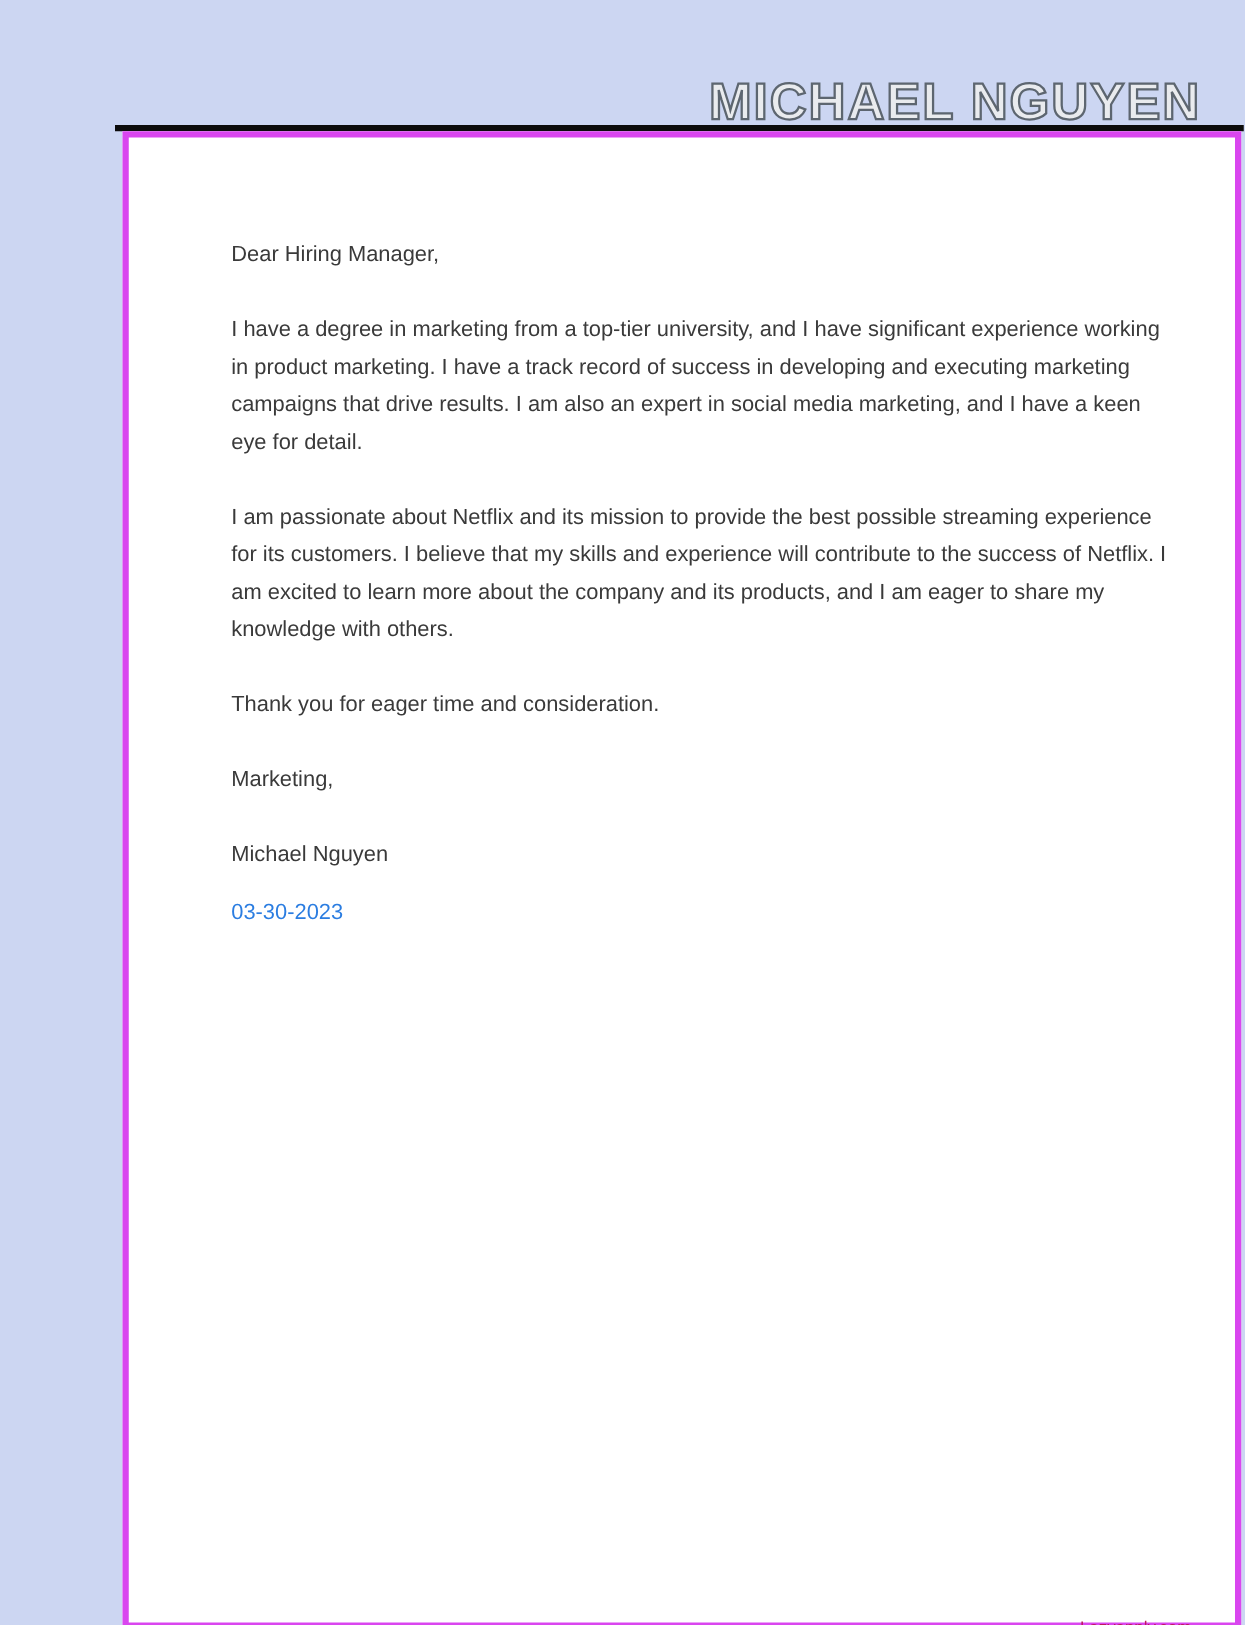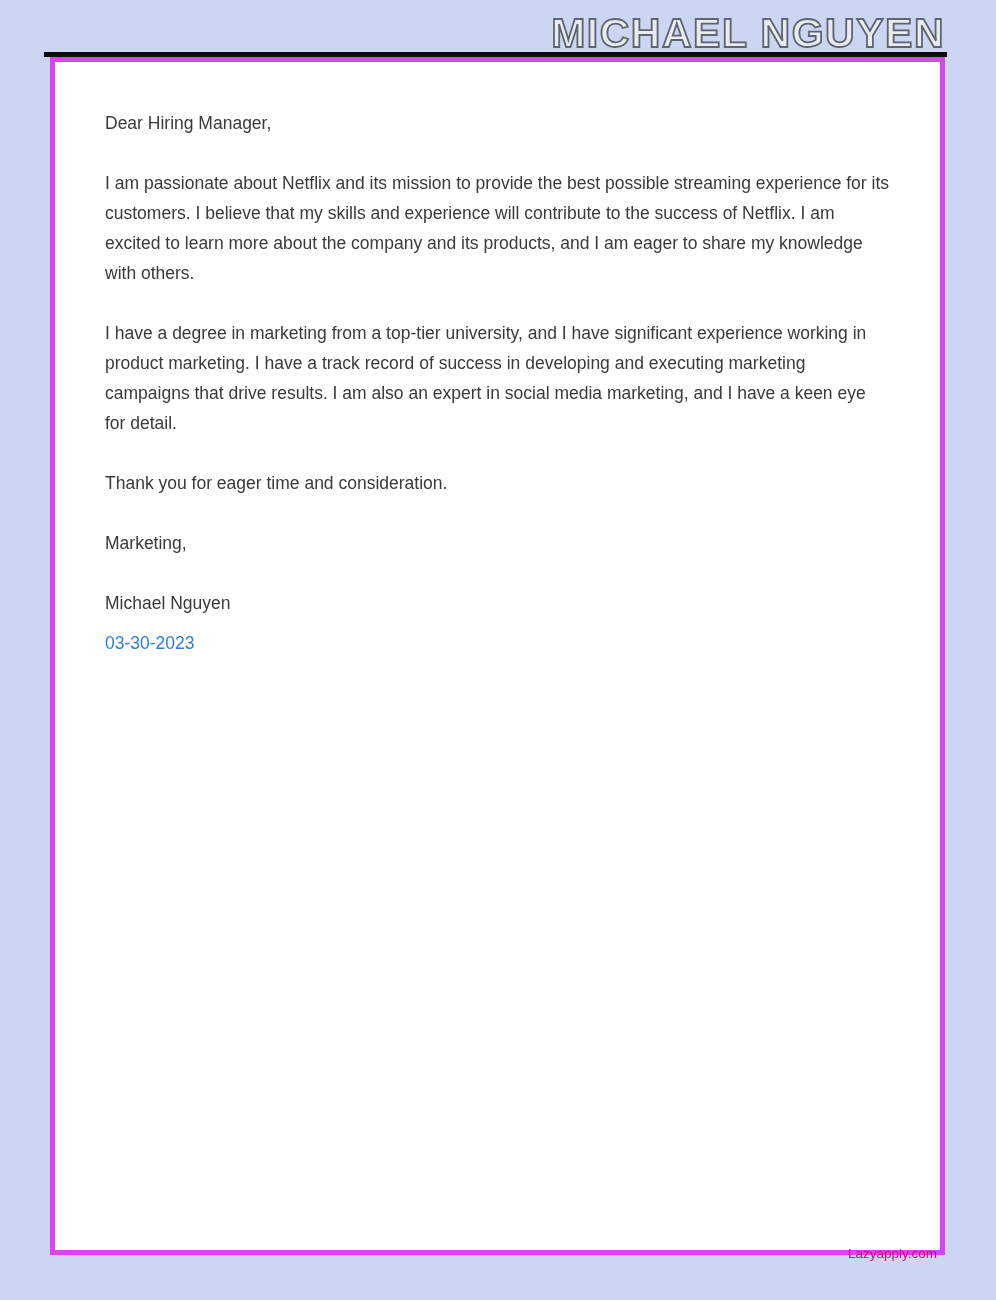--- a/index.html
+++ b/index.html
@@ -1,15 +1,15 @@
 <!DOCTYPE html>
 <html><head>
 <meta charset="utf-8">
 <style>
-  * { margin: 0; padding: 0; box-sizing: border-box; }
+  * { margin: 16px; padding: 0; box-sizing: border-box; }
   html, body {
     width: 996px;
     height: 1300px;
     font-family: "Liberation Sans", sans-serif;
   }
   body {
     position: relative;
     background: #ccd6f2;
     overflow: hidden;
   }
@@ -73,23 +73,23 @@
 
 <div class="header-name">MICHAEL NGUYEN</div>
 
 <div class="divider"></div>
 
 <div class="page">
   <div class="letter">
     <p>Dear Hiring Manager,</p>
 
 
+    <p>I have a degree in marketing from a top-tier university, and I have significant experience working in product marketing. I have a track record of success in developing and executing marketing campaigns that drive results. I am also an expert in social media marketing, and I have a keen eye for detail.</p>
+
     <p>I am passionate about Netflix and its mission to provide the best possible streaming experience for its customers. I believe that my skills and experience will contribute to the success of Netflix. I am excited to learn more about the company and its products, and I am eager to share my knowledge with others.</p>
-
-    <p>I have a degree in marketing from a top-tier university, and I have significant experience working in product marketing. I have a track record of success in developing and executing marketing campaigns that drive results. I am also an expert in social media marketing, and I have a keen eye for detail.</p>
 
     <p>Thank you for eager time and consideration.</p>
 
     <p>Marketing,</p>
 
     <p class="signature">Michael Nguyen</p>
 
     <p class="date">03-30-2023</p>
   </div>
 </div>

